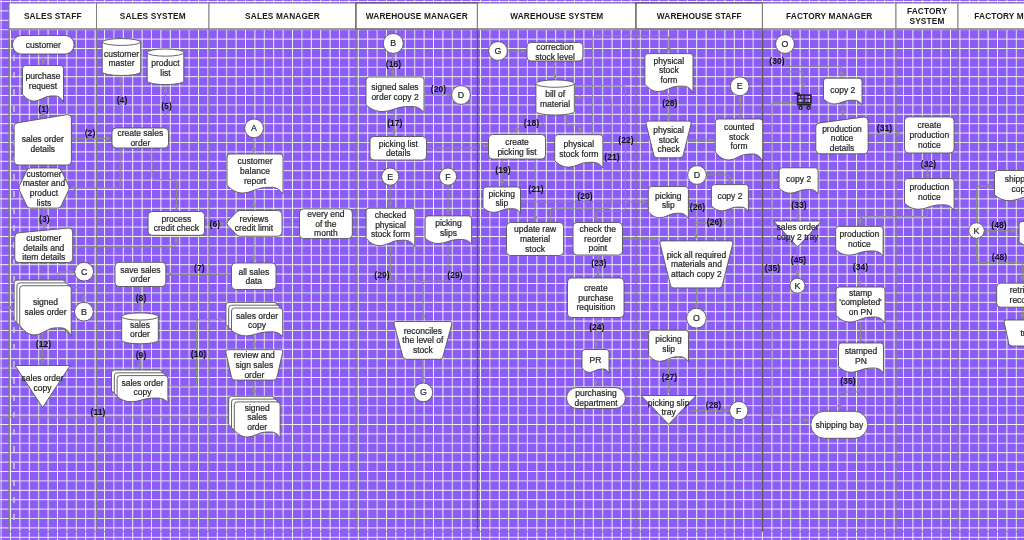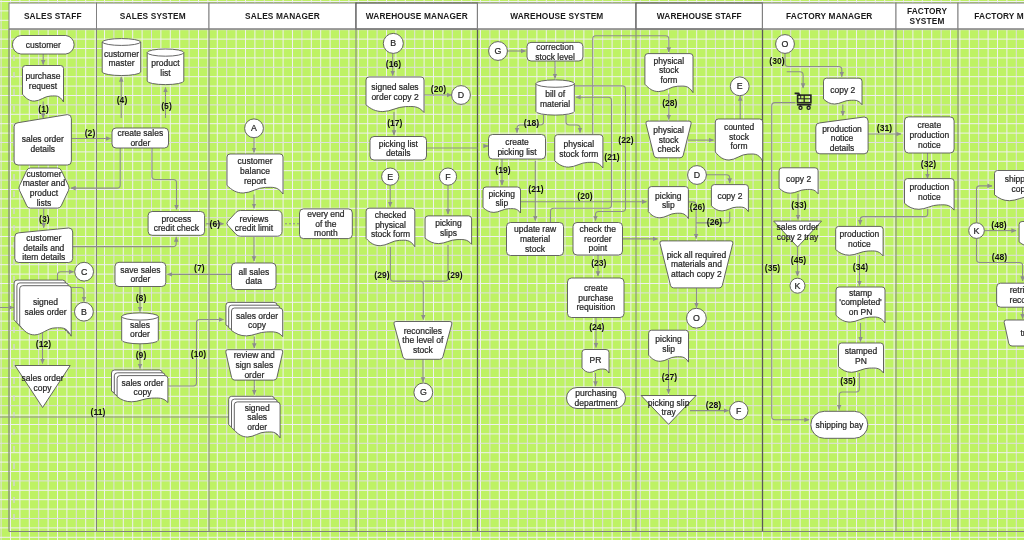--- a/index.html
+++ b/index.html
@@ -1,19 +1,19 @@
 <!DOCTYPE html>
 <html><head>
 <meta charset="utf-8">
 <title>Order / production swimlane flowchart</title>
 <style>
   html,body{margin:0;padding:0;background:#fff;}
   body{width:1024px;height:540px;overflow:hidden;
        font-family:"Liberation Sans",sans-serif;-webkit-font-smoothing:antialiased;}
-  #stage{position:relative;width:1024px;height:540px;background:#bef264;}
+  #stage{position:relative;width:1024px;height:540px;background:#8b5cf6;}
   svg#chart{display:block;position:absolute;left:0;top:0;}
   text{ font-family:"Liberation Sans",sans-serif; }
   .lane-title{font-size:8.3px;font-weight:bold;fill:#1a1a1a;letter-spacing:.15px;}
   .node-label{font-size:8.5px;fill:#262626;stroke:#262626;stroke-width:.22px;paint-order:stroke fill;}
   .edge-label{font-size:8.6px;font-weight:bold;fill:#111;}
   .conn-label{font-size:8.8px;fill:#262626;stroke:#262626;stroke-width:.22px;paint-order:stroke fill;}
 </style>
 </head>
 <body>
 

